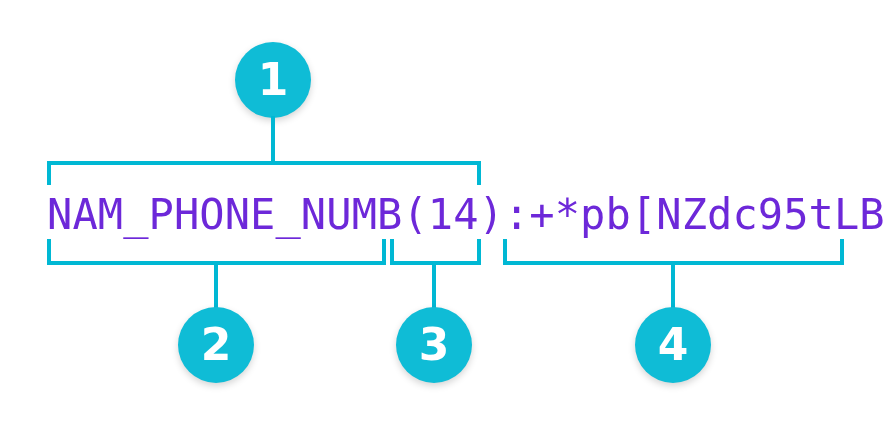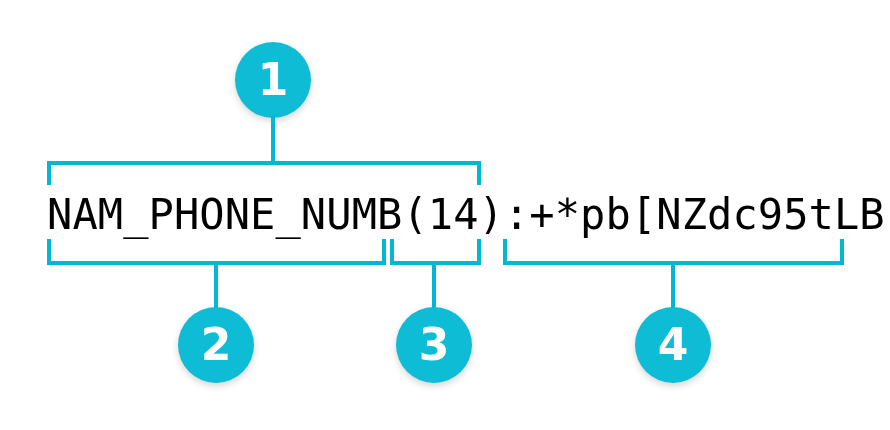--- a/index.html
+++ b/index.html
@@ -23,21 +23,21 @@
   #record-text {
     position: absolute;
     left: 47px;
     top: 186px;
     width: 800px;
     height: 60px;
     font-family: "DejaVu Sans Mono", "Liberation Mono", monospace;
     font-size: 42px;
     line-height: 58px;
     letter-spacing: 0.1px;
-    color: #000000;
+    color: #6d28d9;
     white-space: pre;
     -webkit-font-smoothing: antialiased;
   }
 
   
   .hline {
     position: absolute;
     height: 4px;
     background: #00b8d4;
   }

